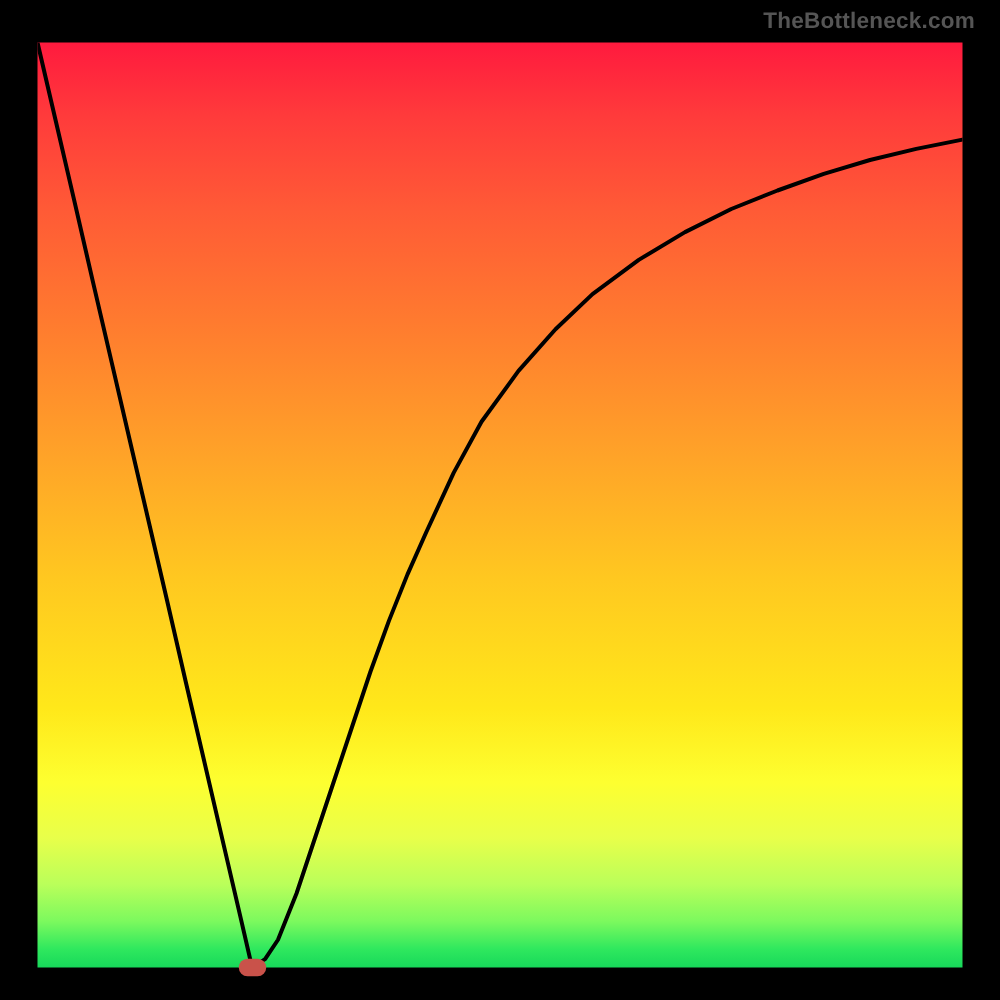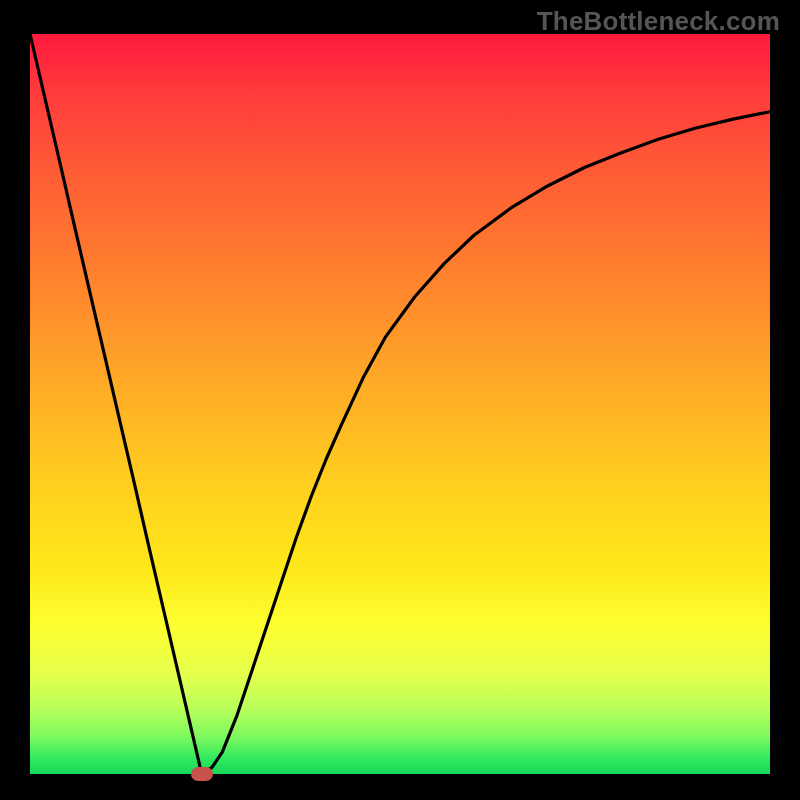--- a/index.html
+++ b/index.html
@@ -31,21 +31,21 @@
       #7cf95e 95%,
       #2fe85e 98%,
       #17d85a 100%
     );
   }
   .watermark {
     position: absolute;
     top: 6px;
     right: 20px;
     color: #555;
-    font-size: 26px;
+    font-size: 18px;
     font-weight: 600;
     letter-spacing: 0.2px;
     z-index: 5;
     user-select: none;
   }
   svg.curve {
     position: absolute;
     left: 0;
     top: 0;
     width: 740px;

